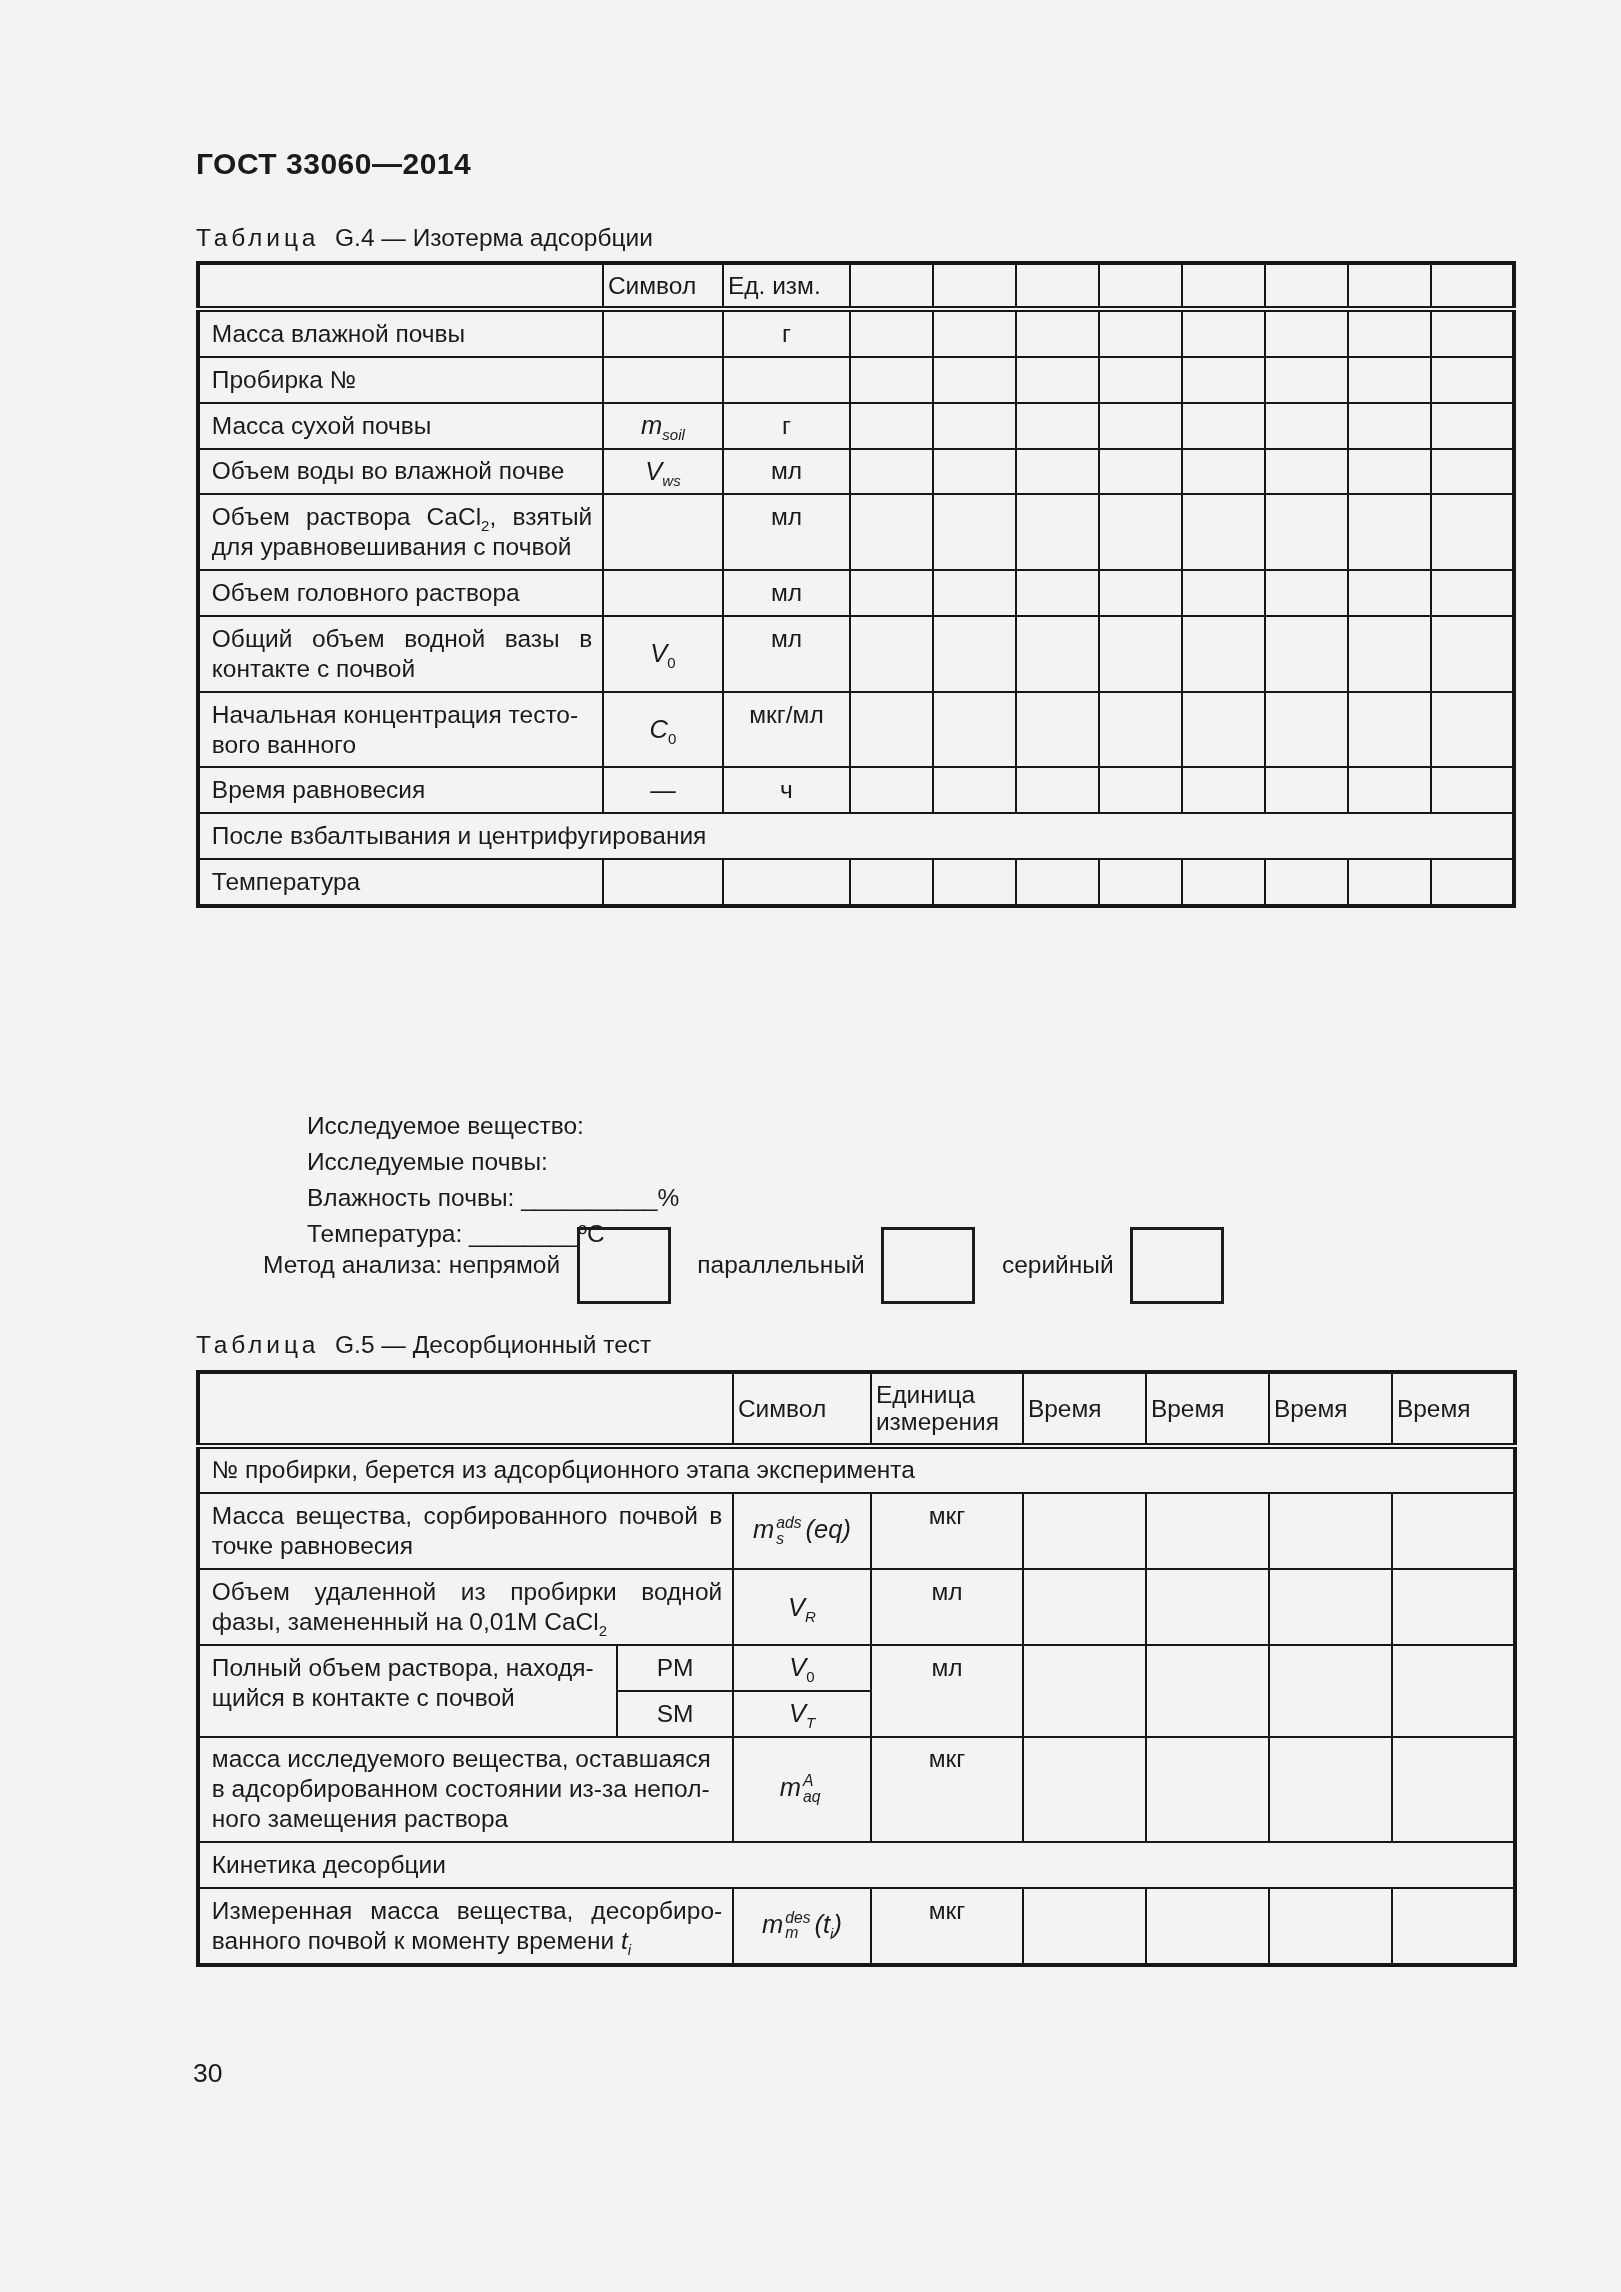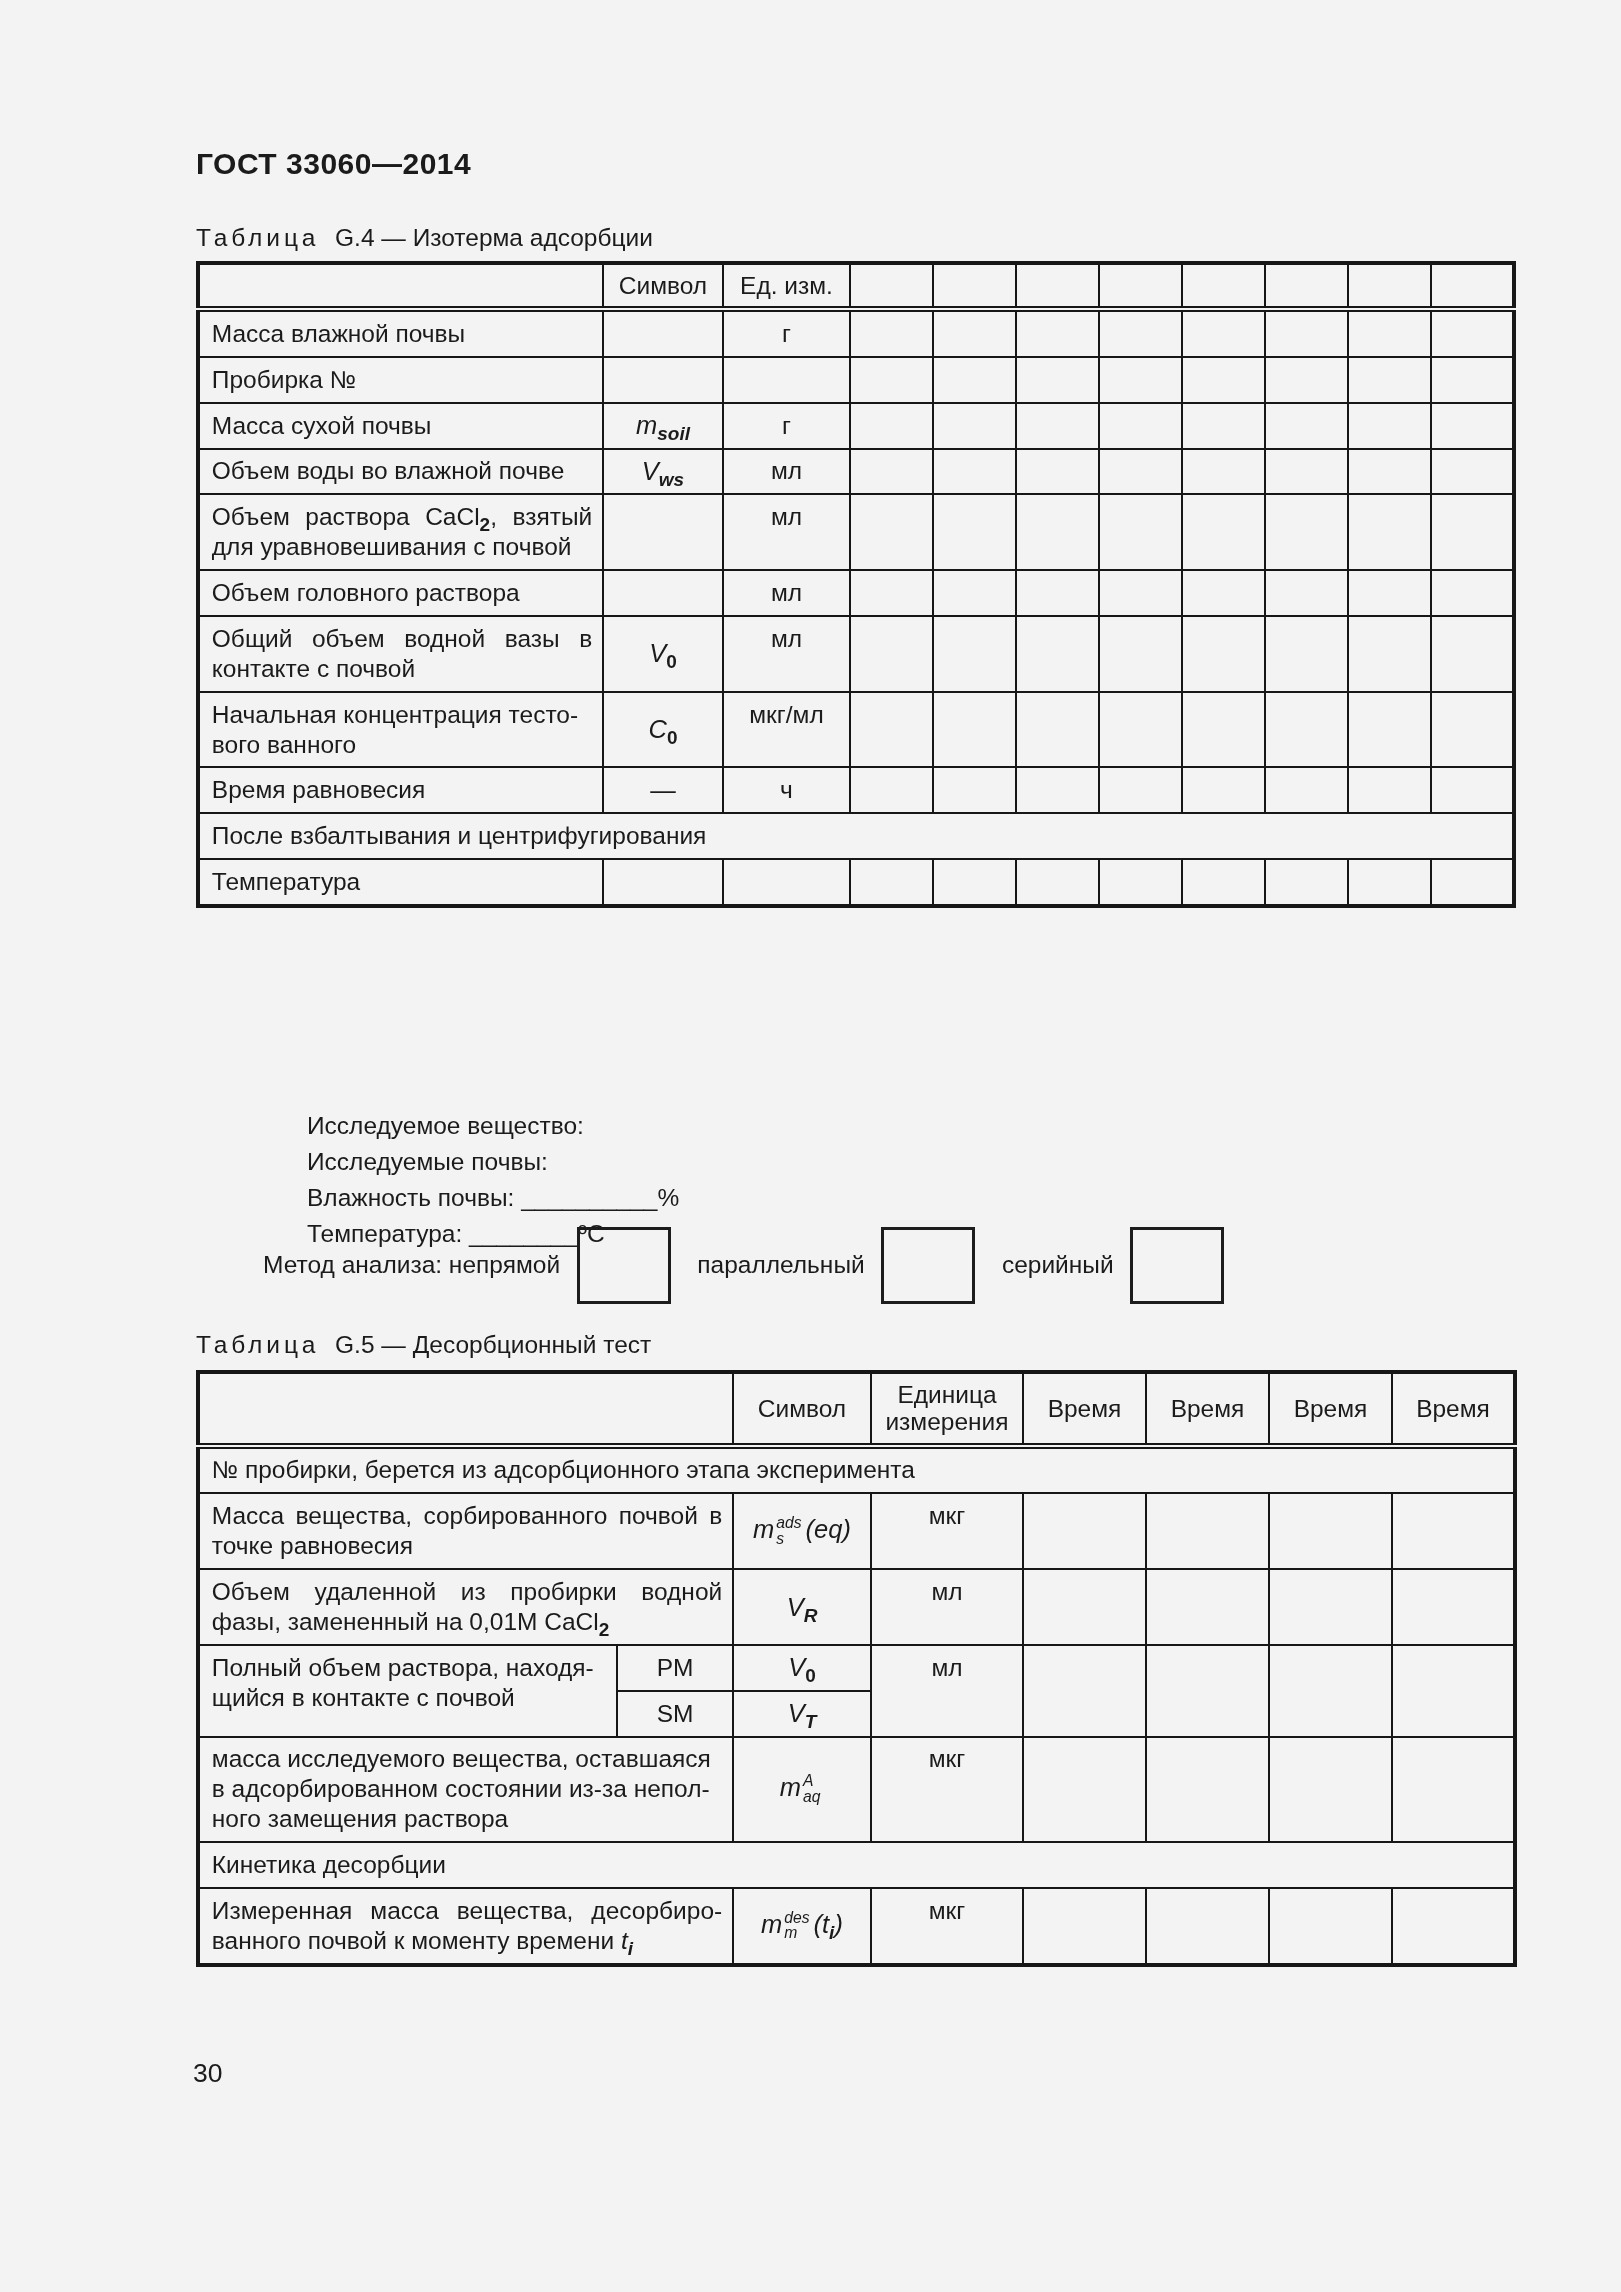--- a/index.html
+++ b/index.html
@@ -30,26 +30,26 @@
     border:2.9px solid #161616;
     font-size:24.5px;line-height:30px;
     vertical-align:top;padding:6.9px 7.8px;overflow:hidden;
   }
   .gtable td.lbl{text-align:left;padding-left:11.8px;padding-right:9.8px;}
   .gtable td.ctr{text-align:center;}
   .gtable td.sym{vertical-align:middle;font-size:25.5px;line-height:29px;}
   .gtable td.sym.tall{padding-top:16.7px;padding-bottom:16.7px;}
   .gtable tr.hdr td{
     border-bottom:6.9px double #161616;
-    text-align:center;vertical-align:middle;
+    text-align:left;vertical-align:middle;
     line-height:27.4px;padding:6.9px 3.9px;
   }
   .ln{display:block;}
   .st{text-align:justify;text-align-last:justify;}
-  .gtable sub{font-size:19px;line-height:0;font-weight:bold;}
+  .gtable sub{font-size:15px;line-height:0;}
   .gtable i sub, .gtable sub i{font-style:italic;}
   .ss{
     display:inline-flex;flex-direction:column;align-items:flex-start;
     line-height:1;font-size:15.7px;font-style:italic;
     vertical-align:middle;margin:0 3.9px 0 2px;transform:translateY(-1px);
   }
   .ss span{display:block;}
 
   .form-block{position:absolute;left:263px;top:1108px;font-size:24.5px;}
   .form-line{line-height:36px;margin-left:44px;}

